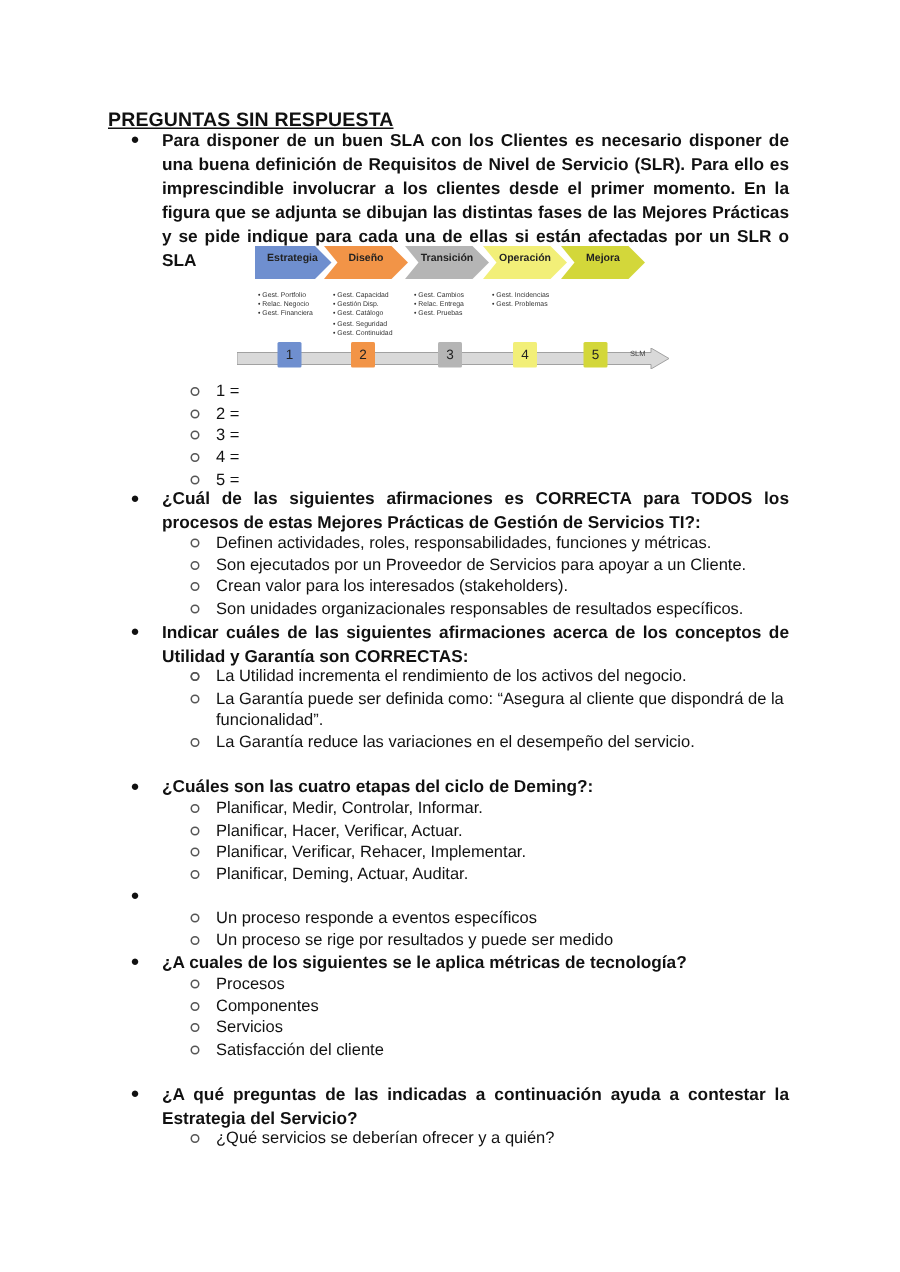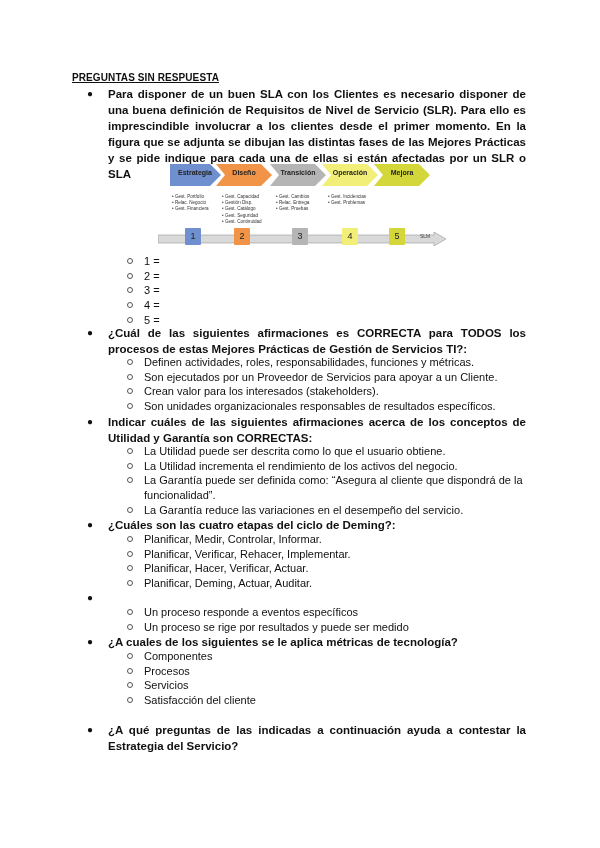--- a/index.html
+++ b/index.html
@@ -1,19 +1,19 @@
 <!DOCTYPE html>
 <html><head>
 <meta charset="utf-8">
 <style>
   html, body { margin: 0; padding: 0; background: #ffffff; }
   body { width: 600px; height: 848px; position: relative; overflow: hidden;
          font-family: "Liberation Sans", sans-serif; color: #111; }
   .page { position: absolute; left: 0; top: 0; width: 600px; height: 848px; }
-  .heading { position: absolute; left: 72px; top: 72px; font-size: 10px; font-weight: bold;
+  .heading { position: absolute; left: 72px; top: 72px; font-size: 13px; font-weight: bold;
              text-decoration: underline; letter-spacing: 0.1px; }
   .q { position: absolute; left: 108px; width: 418px; font-size: 11.5px; font-weight: bold;
        line-height: 16px; text-align: justify; }
   .q .bullet { position: absolute; left: -21px; top: 0; font-size: 10px; }
   .opts { position: absolute; left: 144px; width: 385px; font-size: 11px; line-height: 14.7px; }
   .opt { position: relative; }
   .opt .circ { position: absolute; left: -17px; top: 4px; width: 4px; height: 4px; border: 1px solid #555;
                border-radius: 50%; }
   
   .diagram { position: absolute; left: 158px; top: 164px; width: 290px; height: 85px; }
@@ -122,54 +122,57 @@
     <div class="opt"><span class="circ"></span><span>Son ejecutados por un Proveedor de Servicios para apoyar a un Cliente.</span></div>
     <div class="opt"><span class="circ"></span><span>Crean valor para los interesados (stakeholders).</span></div>
     <div class="opt"><span class="circ"></span><span>Son unidades organizacionales responsables de resultados específicos.</span></div>
   </div>
 
   <div class="q" style="top:414px;">
     <span class="bullet">●</span>
     <span>Indicar cuáles de las siguientes afirmaciones acerca de los conceptos de Utilidad y Garantía son CORRECTAS:</span>
   </div>
   <div class="opts" style="top:444px;">
-    <div class="opt"><span class="circ"></span><span>La Utilidad puede ser descrita como lo que el usuario obtiene.</span></div>
+    <div class="opt"><span class="circ"></span></div>
     <div class="opt"><span class="circ"></span><span>La Utilidad incrementa el rendimiento de los activos del negocio.</span></div>
     <div class="opt"><span class="circ"></span><span>La Garantía puede ser definida como: “Asegura al cliente que dispondrá de la funcionalidad”.</span></div>
     <div class="opt"><span class="circ"></span><span>La Garantía reduce las variaciones en el desempeño del servicio.</span></div>
   </div>
 
   <div class="q" style="top:517px;">
     <span class="bullet">●</span>
     <span>¿Cuáles son las cuatro etapas del ciclo de Deming?:</span>
   </div>
   <div class="opts" style="top:532px;">
     <div class="opt"><span class="circ"></span><span>Planificar, Medir, Controlar, Informar.</span></div>
+    <div class="opt"><span class="circ"></span><span>Planificar, Hacer, Verificar, Actuar.</span></div>
     <div class="opt"><span class="circ"></span><span>Planificar, Verificar, Rehacer, Implementar.</span></div>
-    <div class="opt"><span class="circ"></span><span>Planificar, Hacer, Verificar, Actuar.</span></div>
     <div class="opt"><span class="circ"></span><span>Planificar, Deming, Actuar, Auditar.</span></div>
   </div>
 
   <div class="q" style="top:590px;">
     <span class="bullet">●</span>
   </div>
   <div class="opts" style="top:605px;">
     <div class="opt"><span class="circ"></span><span>Un proceso responde a eventos específicos</span></div>
     <div class="opt"><span class="circ"></span><span>Un proceso se rige por resultados y puede ser medido</span></div>
   </div>
 
   <div class="q" style="top:634px;">
     <span class="bullet">●</span>
     <span>¿A cuales de los siguientes se le aplica métricas de tecnología?</span>
   </div>
   <div class="opts" style="top:649px;">
+    <div class="opt"><span class="circ"></span><span>Procesos</span></div>
     <div class="opt"><span class="circ"></span><span>Componentes</span></div>
-    <div class="opt"><span class="circ"></span><span>Procesos</span></div>
     <div class="opt"><span class="circ"></span><span>Servicios</span></div>
     <div class="opt"><span class="circ"></span><span>Satisfacción del cliente</span></div>
   </div>
 
   <div class="q" style="top:722px;">
     <span class="bullet">●</span>
     <span>¿A qué preguntas de las indicadas a continuación ayuda a contestar la Estrategia del Servicio?</span>
   </div>
+  <div class="opts" style="top:752px;">
+    <div class="opt"><span class="circ"></span><span>¿Qué servicios se deberían ofrecer y a quién?</span></div>
+  </div>
 
 </div>
 
 </body></html>

